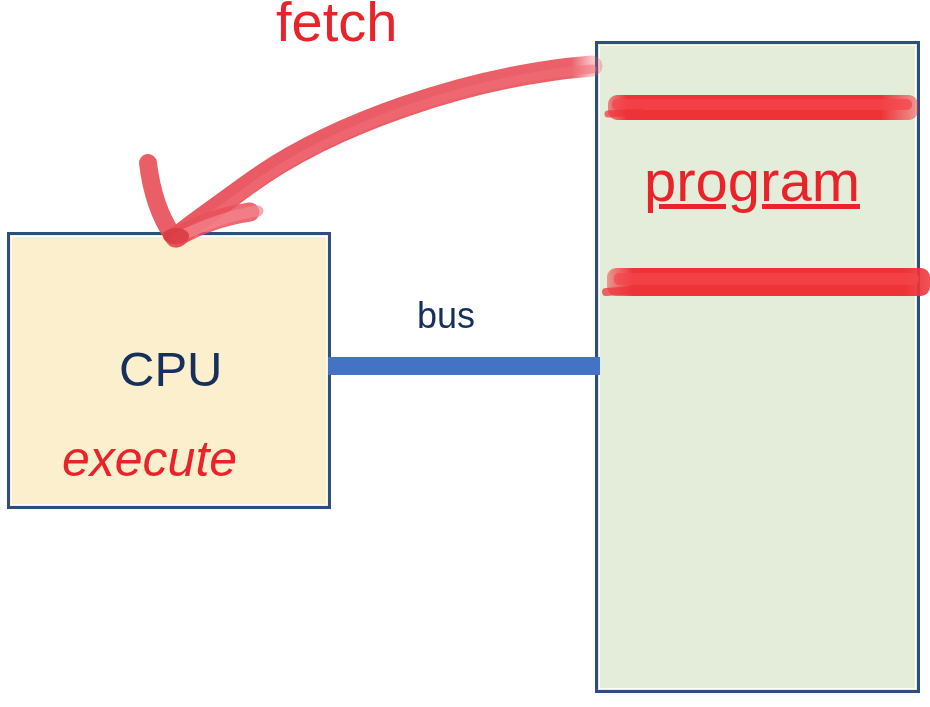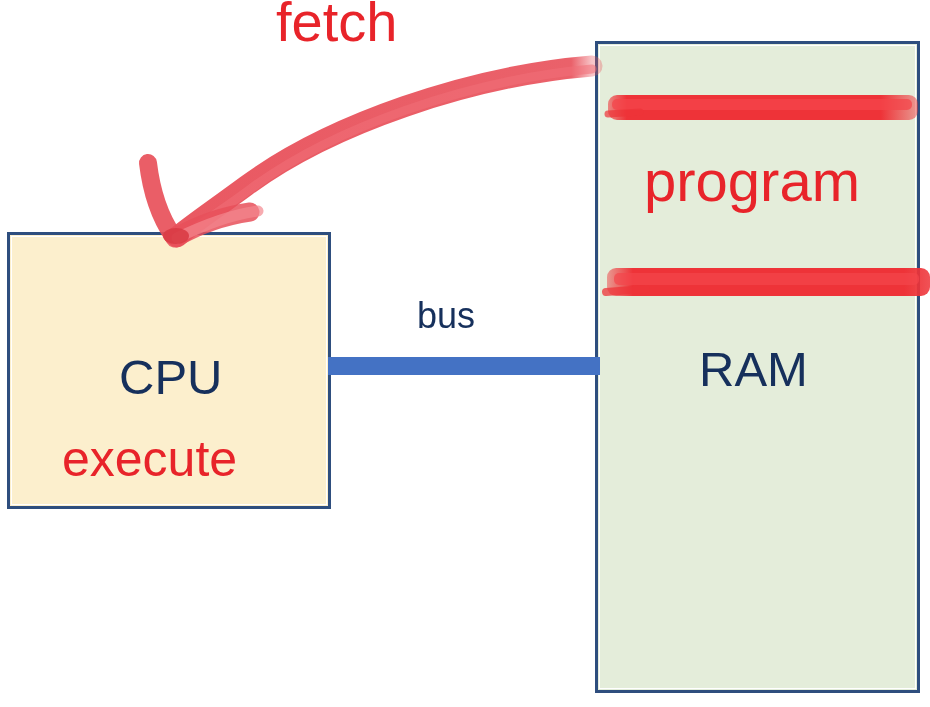--- a/index.html
+++ b/index.html
@@ -64,41 +64,42 @@
     line-height: 1;
     font-weight: 400;
   }
   .label-dark { color: #16305C; }
   .label-red  { color: #E8242A; }
 
   #cpu-label {
     left: 119px;
     top: 345px;
     font-size: 49px;
-    margin-top: 8px;
   }
   #execute-label {
     left: 62px;
     top: 434px;
     font-size: 50px;
+    font-style: italic;
   }
   #bus-label {
     left: 417px;
     top: 298px;
     font-size: 36px;
   }
   #ram-label {
     left: 699px;
     top: 345px;
     font-size: 49px;
   }
   #program-label {
     left: 644px;
     top: 152px;
     font-size: 58px;
+    text-decoration: underline;
   }
   #fetch-label {
     left: 276px;
     top: -6px;
     font-size: 56px;
   }
 
   
   #ink-layer {
     position: absolute;
@@ -165,17 +166,16 @@
     <g>
       <rect x="607" y="268" width="323" height="28" rx="9" fill="url(#strokeFadeB)"></rect>
       <rect x="614" y="273" width="305" height="12" rx="5" fill="#F4464B" opacity="0.7"></rect>
       <path d="M 606 292 L 646 289" stroke="#EE3338" stroke-width="8" stroke-linecap="round" opacity="0.75"></path>
     </g>
   </svg>
 
   <div class="label label-dark" id="cpu-label">CPU</div>
   <div class="label label-red" id="execute-label">execute</div>
   <div class="label label-dark" id="bus-label">bus</div>
-  <div class="label label-dark" id="ram-label">RAM</div>
   <div class="label label-red" id="program-label">program</div>
   <div class="label label-red" id="fetch-label">fetch</div>
 
 </div>
 
 </body></html>

